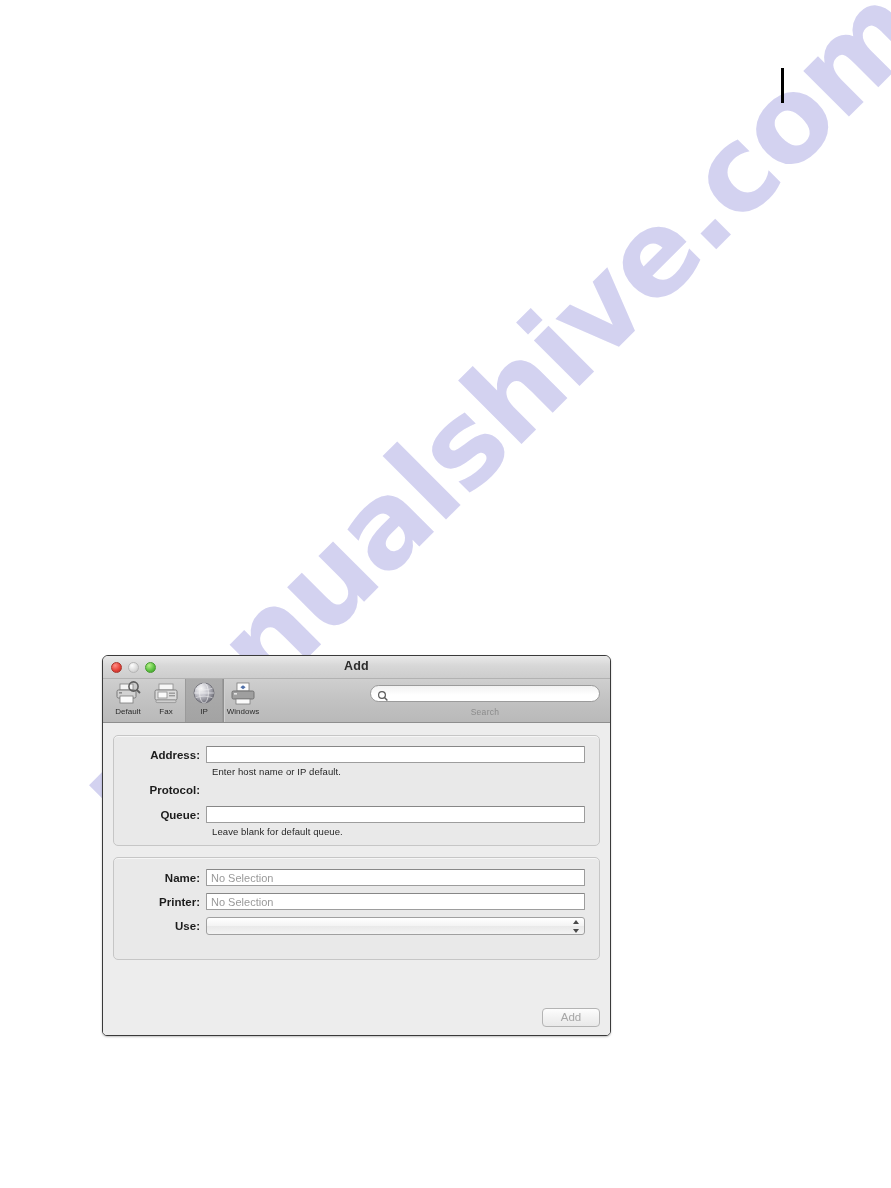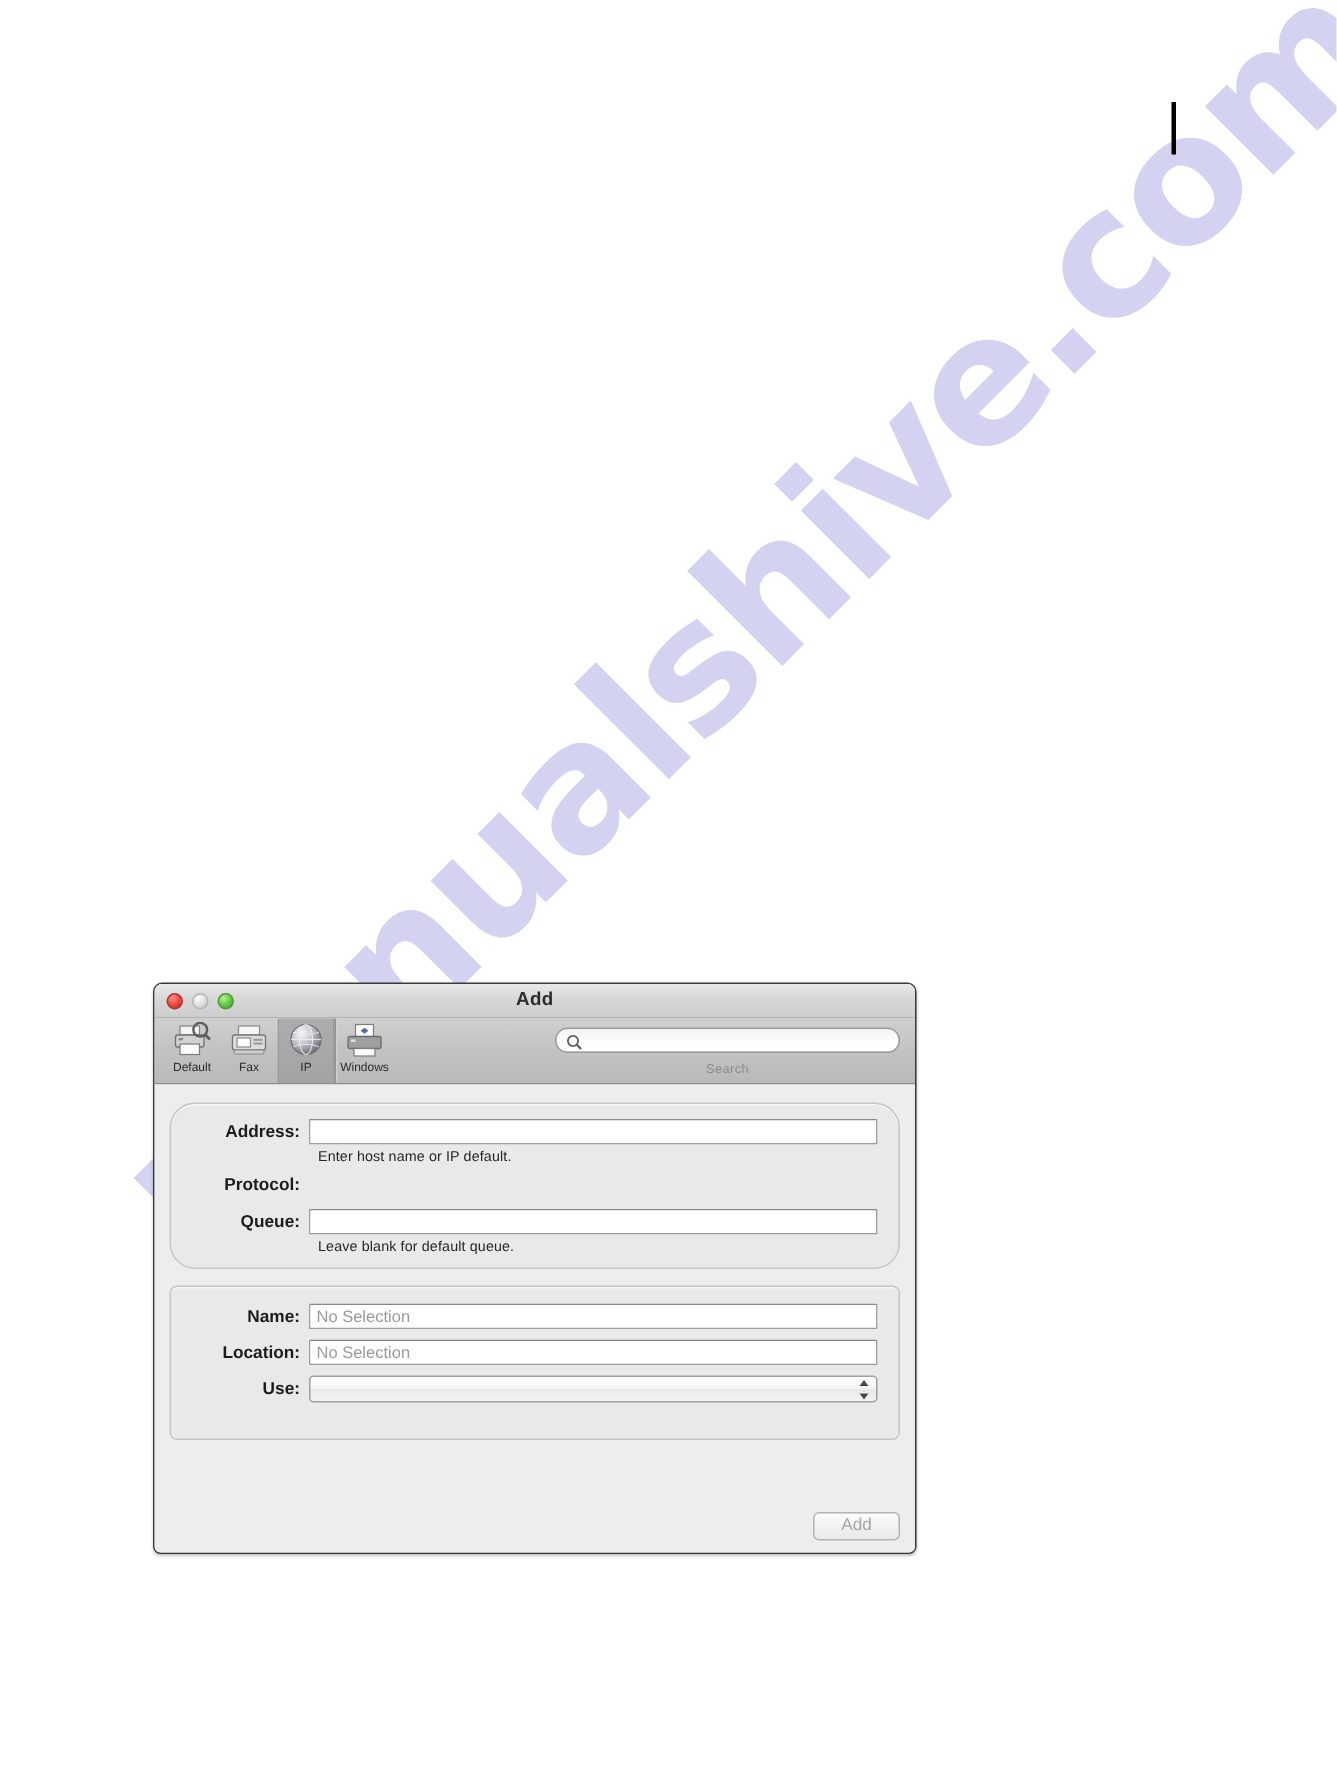--- a/index.html
+++ b/index.html
@@ -213,21 +213,20 @@
   .panel {
     background: #e9e9e9;
     border: 1px solid #c6c6c6;
     border-radius: 5px;
     box-sizing: border-box;
     box-shadow: inset 0 1px 0 #f6f6f6;
   }
   #panel-connection {
     padding: 10px 14px 8px 12px;
     margin-bottom: 11px;
-    border-radius: 17px;
   }
   #panel-printerinfo {
     padding: 11px 14px 22px 12px;
   }
 
   .row {
     display: flex;
     align-items: center;
     margin-bottom: 2px;
   }
@@ -451,21 +450,21 @@
     </div>
 
     <div class="panel" id="panel-printerinfo">
 
       <div class="row" style="margin-bottom:7px">
         <div class="lbl">Name:</div>
         <input class="txtfield readonly" type="text" placeholder="No Selection" style="">
       </div>
 
       <div class="row" style="margin-bottom:7px">
-        <div class="lbl">Location:</div>
+        <div class="lbl">Printer:</div>
         <input class="txtfield readonly" type="text" placeholder="No Selection" style="">
       </div>
 
       <div class="row">
         <div class="lbl">Use:</div>
         <div class="popup">
           <span></span>
           <span class="stepper">
             <span class="ar up"></span>
               <span class="ar dn"></span>

